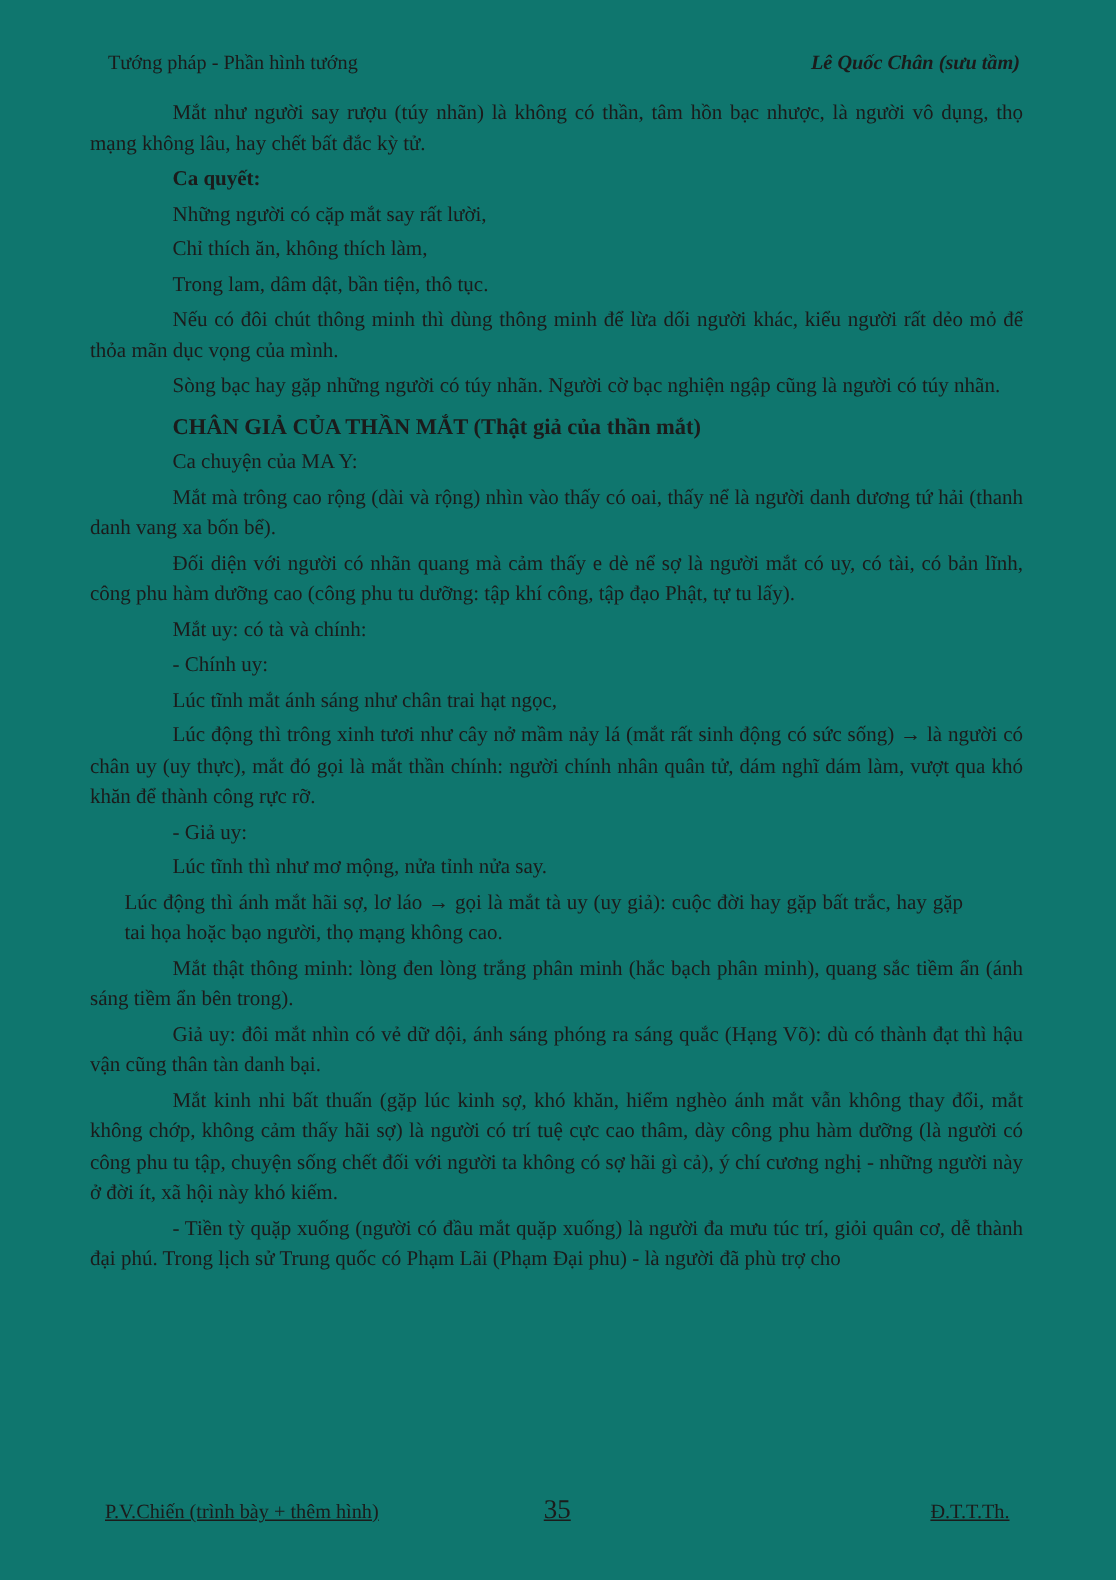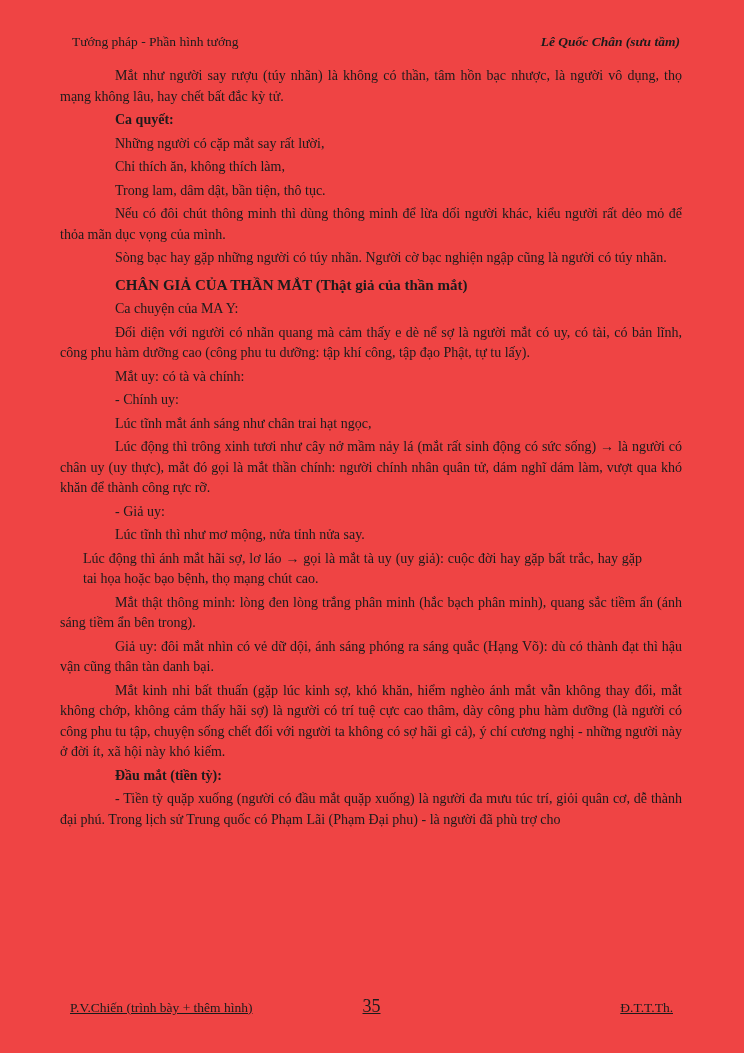--- a/index.html
+++ b/index.html
@@ -5,21 +5,21 @@
   html, body {
     margin: 0;
     padding: 0;
     background: #888;
   }
   .page {
     position: relative;
     width: 744px;
     height: 1053px;
     margin: 0 auto;
-    background: #ef4444;
+    background: #0f766e;
     overflow: hidden;
     font-family: "Liberation Serif", "DejaVu Serif", serif;
     color: #1b1b1b;
   }
   .header {
     position: absolute;
     top: 34px;
     left: 72px;
     right: 64px;
     display: flex;
@@ -104,32 +104,32 @@
   <div class="doc-body" id="doc-body">
       <p class="p p-body">Mắt như người say rượu (túy nhãn) là không có thần, tâm hồn bạc nhược, là người vô dụng, thọ mạng không lâu, hay chết bất đắc kỳ tử.</p>
       <p class="p p-bold">Ca quyết:</p>
       <p class="p p-plain">Những người có cặp mắt say rất lười,</p>
       <p class="p p-plain">Chỉ thích ăn, không thích làm,</p>
       <p class="p p-plain">Trong lam, dâm dật, bần tiện, thô tục.</p>
       <p class="p p-body">Nếu có đôi chút thông minh thì dùng thông minh để lừa dối người khác, kiểu người rất dẻo mỏ để thỏa mãn dục vọng của mình.</p>
       <p class="p p-body">Sòng bạc hay gặp những người có túy nhãn. Người cờ bạc nghiện ngập cũng là người có túy nhãn.</p>
       <p class="p p-heading">CHÂN GIẢ CỦA THẦN MẮT (Thật giả của thần mắt)</p>
       <p class="p p-plain">Ca chuyện của MA Y:</p>
+      <p class="p p-body">Mắt mà trông cao rộng (dài và rộng) nhìn vào thấy có oai, thấy nể là người danh dương tứ hải (thanh danh vang xa bốn bể).</p>
       <p class="p p-body">Đối diện với người có nhãn quang mà cảm thấy e dè nể sợ là người mắt có uy, có tài, có bản lĩnh, công phu hàm dưỡng cao (công phu tu dưỡng: tập khí công, tập đạo Phật, tự tu lấy).</p>
       <p class="p p-plain">Mắt uy: có tà và chính:</p>
       <p class="p p-plain">- Chính uy:</p>
       <p class="p p-plain">Lúc tĩnh mắt ánh sáng như chân trai hạt ngọc,</p>
       <p class="p p-body">Lúc động thì trông xinh tươi như cây nở mầm nảy lá (mắt rất sinh động có sức sống) → là người có chân uy (uy thực), mắt đó gọi là mắt thần chính: người chính nhân quân tử, dám nghĩ dám làm, vượt qua khó khăn để thành công rực rỡ.</p>
       <p class="p p-plain">- Giả uy:</p>
       <p class="p p-plain">Lúc tĩnh thì như mơ mộng, nửa tỉnh nửa say.</p>
-      <p class="p p-block">Lúc động thì ánh mắt hãi sợ, lơ láo → gọi là mắt tà uy (uy giả): cuộc đời hay gặp bất trắc, hay gặp tai họa hoặc bạo bệnh, thọ mạng chút cao.</p>
+      <p class="p p-block">Lúc động thì ánh mắt hãi sợ, lơ láo → gọi là mắt tà uy (uy giả): cuộc đời hay gặp bất trắc, hay gặp tai họa hoặc bạo người, thọ mạng không cao.</p>
       <p class="p p-body">Mắt thật thông minh: lòng đen lòng trắng phân minh (hắc bạch phân minh), quang sắc tiềm ẩn (ánh sáng tiềm ẩn bên trong).</p>
       <p class="p p-body">Giả uy: đôi mắt nhìn có vẻ dữ dội, ánh sáng phóng ra sáng quắc (Hạng Võ): dù có thành đạt thì hậu vận cũng thân tàn danh bại.</p>
       <p class="p p-body">Mắt kinh nhi bất thuấn (gặp lúc kinh sợ, khó khăn, hiểm nghèo ánh mắt vẫn không thay đổi, mắt không chớp, không cảm thấy hãi sợ) là người có trí tuệ cực cao thâm, dày công phu hàm dưỡng (là người có công phu tu tập, chuyện sống chết đối với người ta không có sợ hãi gì cả), ý chí cương nghị - những người này ở đời ít, xã hội này khó kiếm.</p>
-      <p class="p p-bold">Đầu mắt (tiền tỳ):</p>
       <p class="p p-body">- Tiền tỳ quặp xuống (người có đầu mắt quặp xuống) là người đa mưu túc trí, giỏi quân cơ, dễ thành đại phú. Trong lịch sử Trung quốc có Phạm Lãi (Phạm Đại phu) - là người đã phù trợ cho</p>
     </div>
 
   <div class="footer">
     <span class="footer-left">P.V.Chiến (trình bày + thêm hình)</span>
     <span class="footer-page">35</span>
     <span class="footer-right">Đ.T.T.Th.</span>
   </div>
 
 </div>

